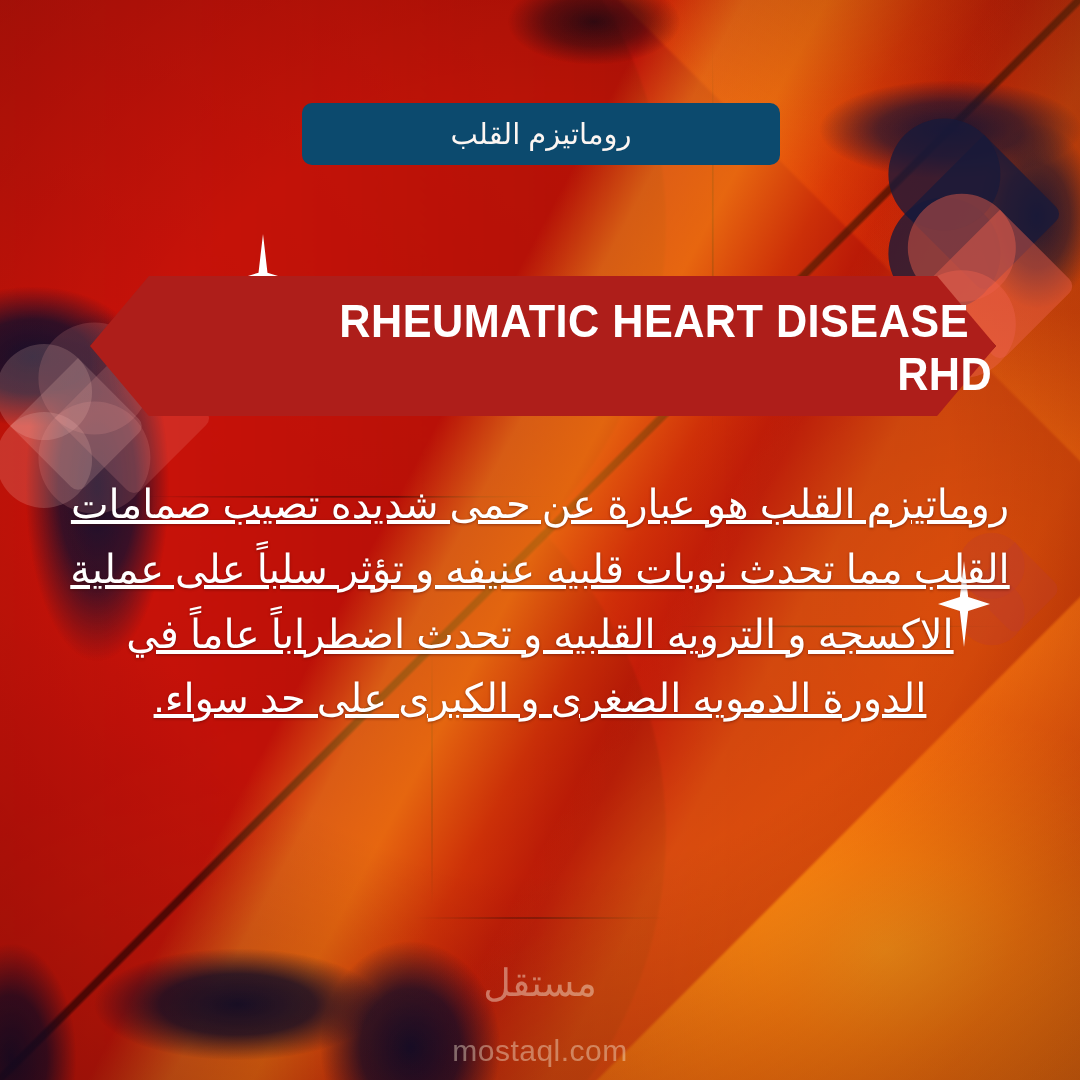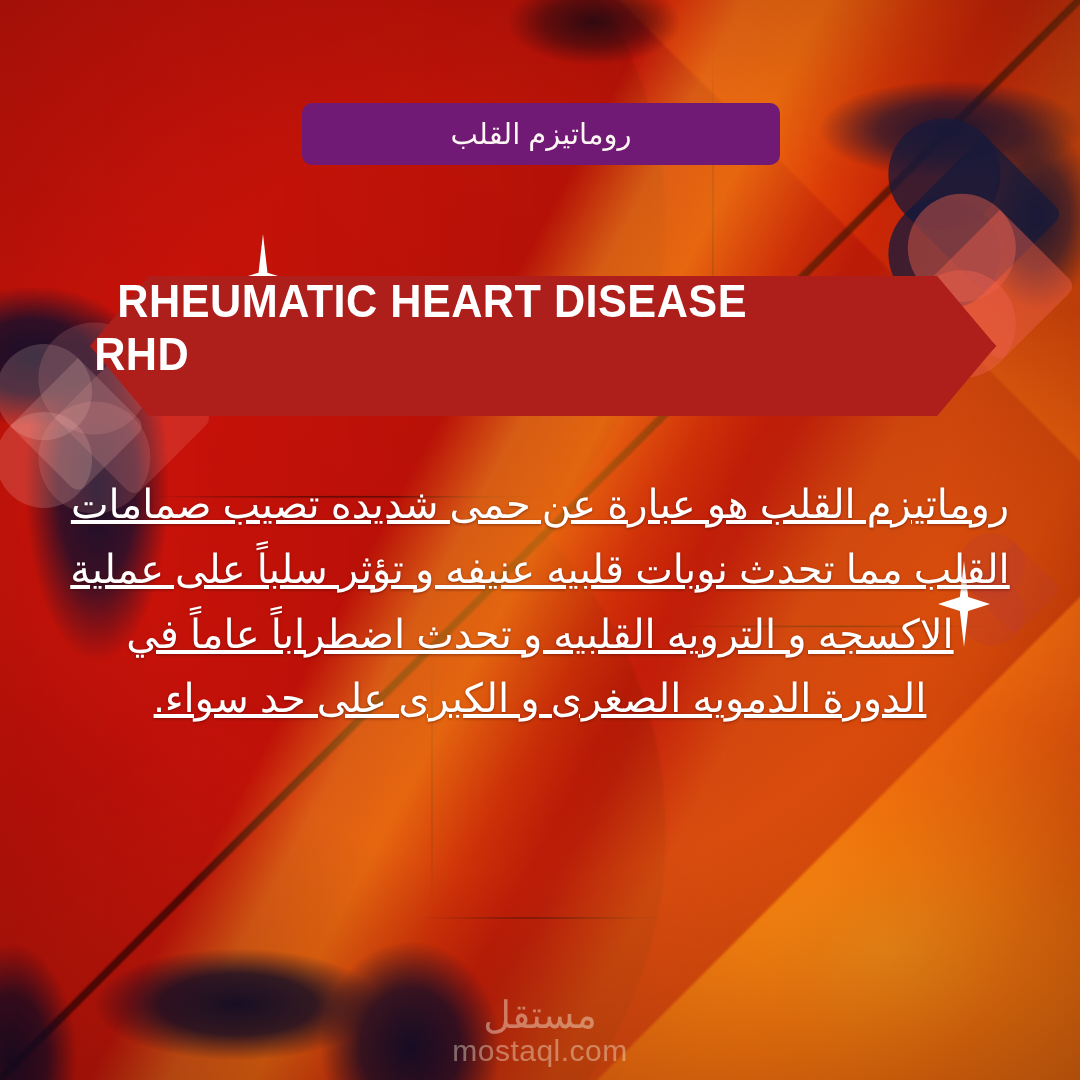--- a/index.html
+++ b/index.html
@@ -152,21 +152,21 @@
     clip-path:polygon(50% 0%, 58% 42%, 100% 50%, 58% 58%, 50% 100%, 42% 58%, 0% 50%, 42% 42%);
   }
   #sparkle-top    { left:235px; top:234px; width:56px; height:92px; }
   #sparkle-middle { left:938px; top:561px; width:52px; height:86px; }
 
   
   #title-badge {
     position:absolute;
     left:302px; top:103px;
     width:478px; height:62px;
-    background:#701a75;
+    background:#0c4a6e;
     border-radius:10px;
     display:flex; align-items:center; justify-content:center;
   }
   #title-badge .badge-text {
     color:#fdf6f2;
     font-size:29px;
     font-weight:400;
     letter-spacing:6px;
     direction:rtl;
     white-space:nowrap;
@@ -187,24 +187,24 @@
     position:absolute;
     top:276px;
     width:66px; height:140px;
     background:#6d0f0c;
   }
   #ribbon-tail-left  { left:90px;  clip-path:polygon(100% 0%, 100% 100%, 0% 50%); }
   #ribbon-tail-right { left:930px; clip-path:polygon(0% 0%, 0% 100%, 100% 50%); }
 
   #banner-text {
     position:absolute;
-    left:90px; top:272px;
+    left:90px; top:292px;
     width:906px; height:112px;
     display:flex; flex-direction:column;
-    align-items:flex-start; justify-content:center;
+    align-items:flex-end; justify-content:center;
     gap:2px;
     direction:ltr;
   }
   #banner-text .line {
     color:#ffffff;
     font-family:"Liberation Sans Narrow","Liberation Sans", sans-serif;
     font-weight:bold;
     font-size:47px;
     line-height:1.08;
     letter-spacing:.5px;
@@ -244,20 +244,21 @@
     direction:rtl;
     line-height:1;
     letter-spacing:1px;
   }
   #watermark .wm-en {
     color:#f7e9d2;
     font-size:30px;
     line-height:1;
     letter-spacing:.5px;
     direction:ltr;
+    margin-top:32px;
   }
 </style>
 </head>
 <body>
 
 <div id="poster">
 
   <div class="bg-layer bg-base"></div>
   <div class="bg-heart"></div>
   <div class="bg-layer bg-cracks"></div>

